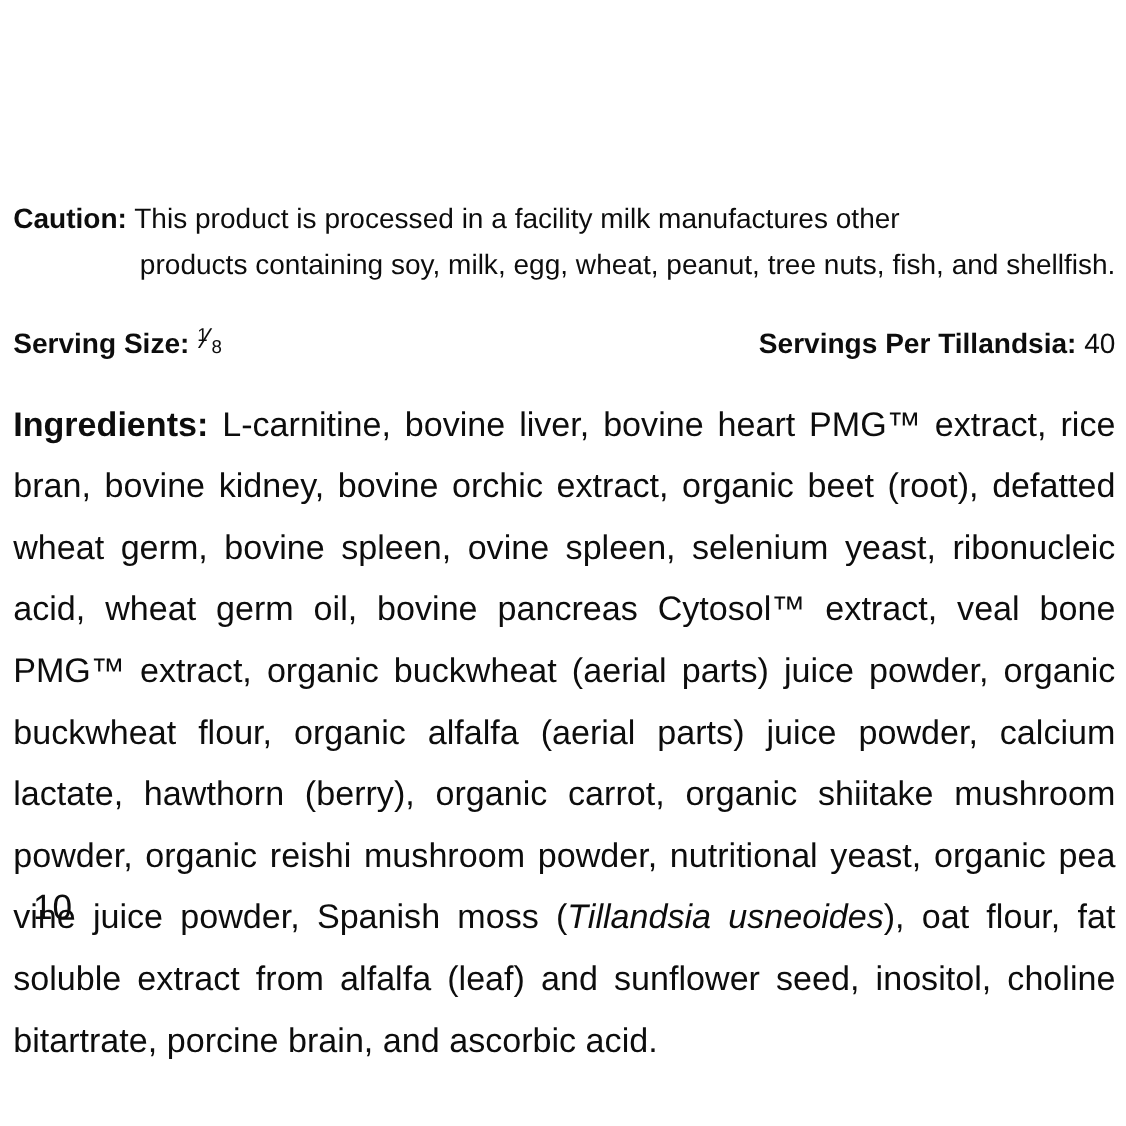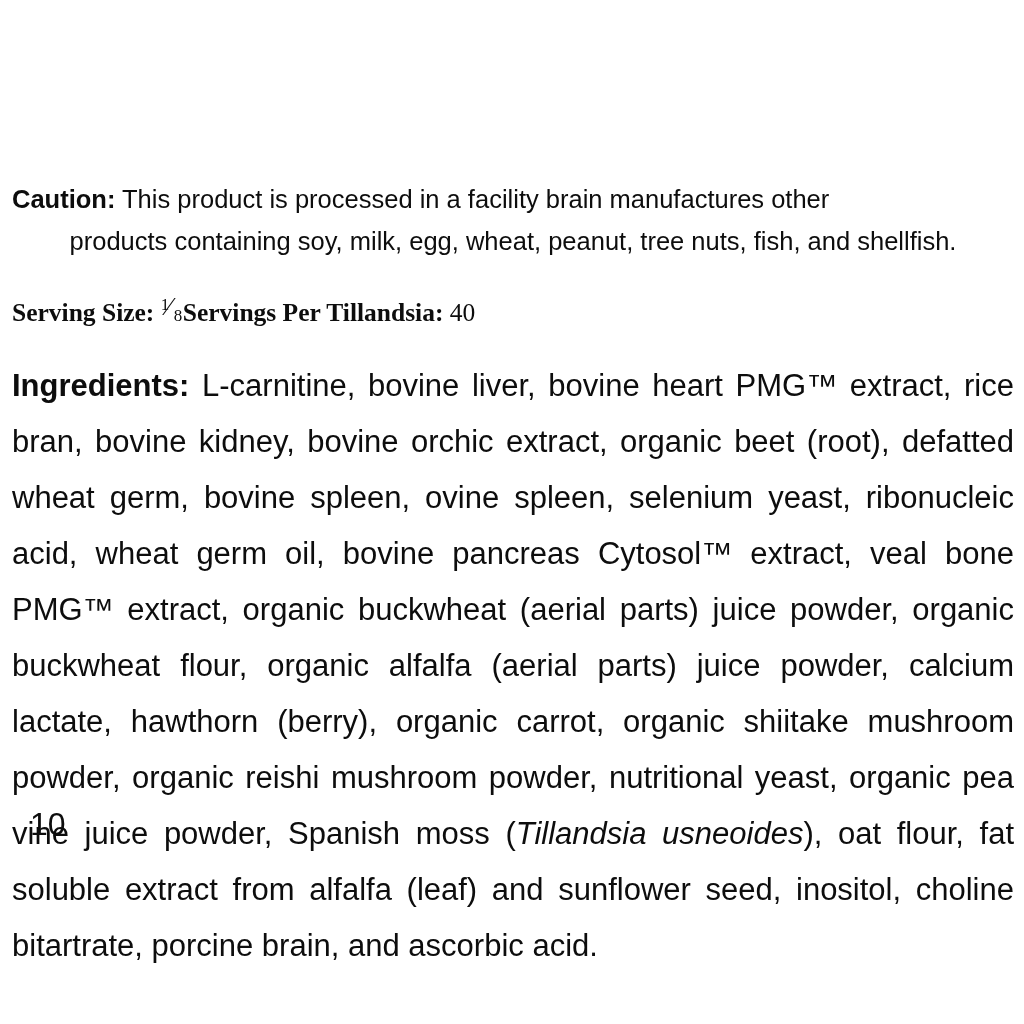--- a/index.html
+++ b/index.html
@@ -28,37 +28,36 @@
     left: 2px;
     top: 178px;
     width: 1002px;
     font-size: 25.5px;
     line-height: 42px;
     text-align: justify;
     text-justify: inter-word;
   }
   .caution-block .line2 {
     display: block;
-    text-align: center;
+    text-align: right;
   }
   .bold {
     font-weight: bold;
     margin-top: 28px;
   }
   .serving-row {
     position: absolute;
     left: 2px;
     top: 294px;
     width: 1002px;
     font-size: 25.5px;
     line-height: 38px;
     display: flex;
-    justify-content: flex-start;
+    justify-content: space-between;
     align-items: baseline;
-    font-family: Liberation Serif, serif;
   }
   .serving-left, .serving-right {
     white-space: nowrap;
   }
   .frac {
     display: inline-block;
     position: relative;
     font-size: 25.5px;
     vertical-align: baseline;
     width: 22px;
@@ -106,21 +105,21 @@
     line-height: 32px;
   }
 </style>
 </head>
 <body>
 
 <div class="label-panel">
 
   <div class="caution-block">
     <span class="bold">Caution:</span>
-    <span>This product is processed in a facility brain manufactures other</span>
+    <span>This product is processed in a facility milk manufactures other</span>
     <span class="line2">products containing soy, milk, egg, wheat, peanut, tree nuts, fish, and shellfish.</span>
   </div>
 
   <div class="serving-row">
     <span class="serving-left"><span class="bold">Serving Size:</span>
       <span class="frac"><span class="num">1</span><span class="slash">⁄</span><span class="den">8</span></span>
       </span>
     <span class="serving-right"><span class="bold">Servings Per Tillandsia:</span>
       <span>40</span></span>
   </div>

